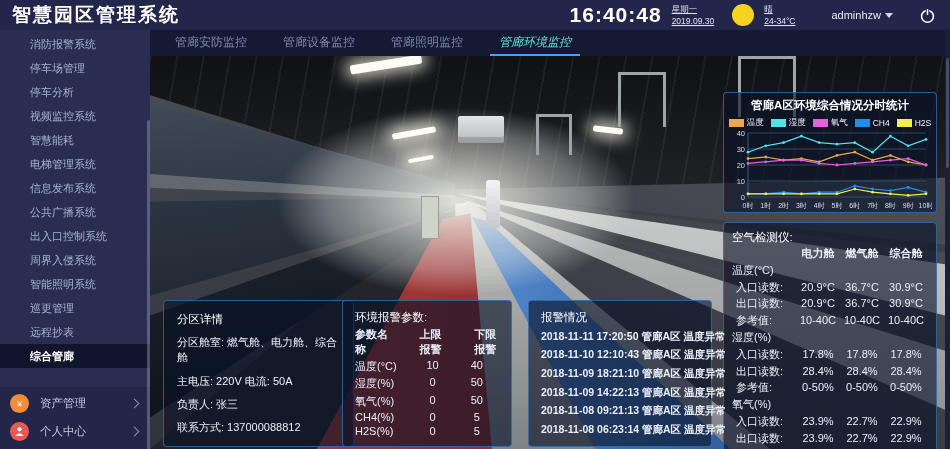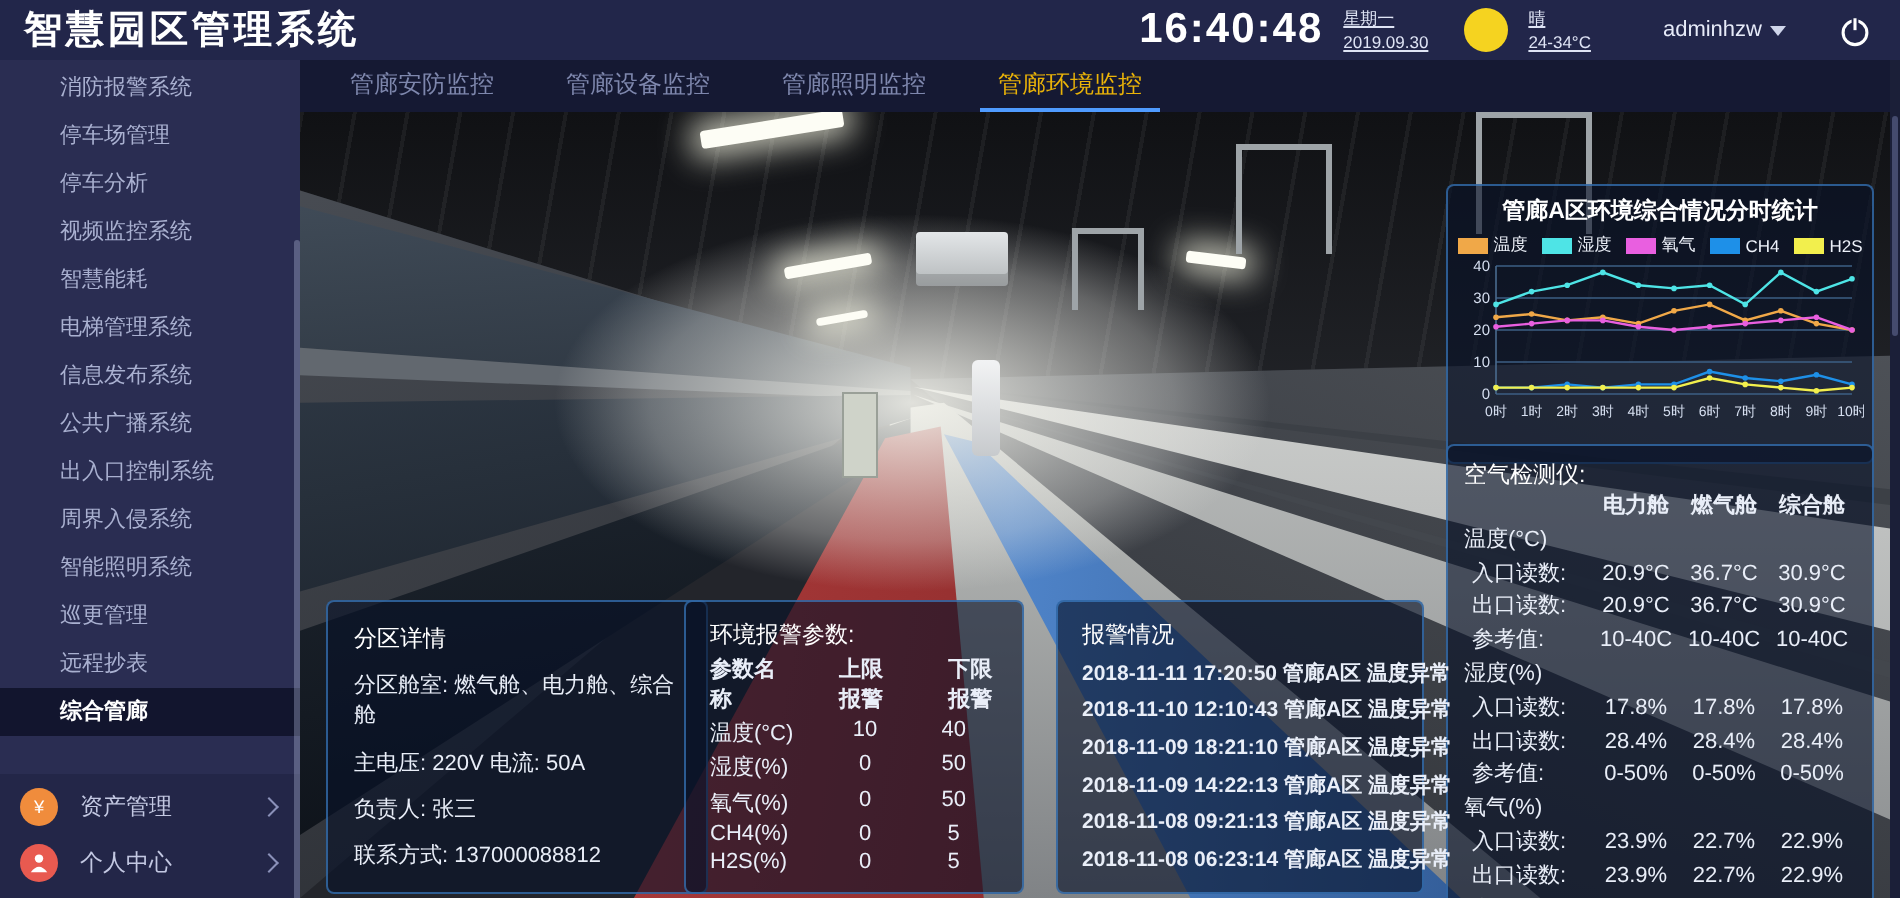--- a/index.html
+++ b/index.html
@@ -25,21 +25,21 @@
   .sb-groups{position:absolute;left:0;bottom:0;width:150px;background:#232648;padding:2px 0 4px 0;}
   .sb-group{height:28px;display:flex;align-items:center;padding:0 12px 0 10px;cursor:pointer;}
   .sb-gicon{width:19px;height:19px;border-radius:50%;display:flex;align-items:center;justify-content:center;flex:none;}
   .sb-glabel{font-size:11.5px;color:#c3c8e2;margin-left:11px;}
   .sb-chev{margin-left:auto;width:6px;height:6px;border-top:1.5px solid #8a90b8;border-right:1.5px solid #8a90b8;transform:rotate(45deg);}
   .sb-scroll{position:absolute;right:0;top:90px;width:3px;height:330px;background:rgba(180,190,220,.35);border-radius:2px;}
   
   .tabbar{position:absolute;left:150px;top:30px;width:800px;height:26px;background:#151933;
           display:flex;align-items:stretch;padding-left:16px;box-sizing:border-box;z-index:25;}
   .tab{font-size:12px;color:#7e87ad;line-height:24px;padding:0 9px;margin-right:18px;cursor:pointer;border-bottom:2px solid transparent;white-space:nowrap;}
-  .tab.active{color:#eab308;border-bottom-color:#4f9bff;}
+  .tab.active{color:#5eead4;border-bottom-color:#4f9bff;font-style:italic;}
   
   .photo{position:absolute;left:150px;top:56px;width:795px;height:393px;background:#23252b;overflow:hidden;z-index:1;}
   .photo>div{position:absolute;left:0;top:0;width:100%;height:100%;}
   .ceiling{clip-path:polygon(0 0,100% 0,100% 31%,38.4% 34%,0 10%);
            background:linear-gradient(180deg,#101114 0%,#25272c 45%,#45484e 100%);}
   .ceil-streaks{clip-path:polygon(0 0,100% 0,100% 31%,38.4% 34%,0 10%);
            background:repeating-linear-gradient(100deg,rgba(255,255,255,.05) 0 2px,transparent 2px 26px);}
   .left-wall{clip-path:polygon(0 10%,38.4% 34%,0 100%);background:linear-gradient(160deg,#4a4e55,#2b2e34 70%);}
   .pipe-dark1{clip-path:polygon(0 12%,38.4% 32.5%,38.4% 36%,0 30%);background:linear-gradient(175deg,#46525f,#10151d 80%);}
   .shelf1{clip-path:polygon(0 30%,38.4% 35.5%,38.4% 36.6%,0 33.5%);background:#62686f;}
@@ -58,21 +58,21 @@
   .bracket{position:absolute;border:3px solid #9ea4a8;border-bottom:none;background:transparent;}
   .fanbox{position:absolute;background:linear-gradient(180deg,#e3e6e8,#b4b8ba);border-radius:2px;
           box-shadow:inset 0 -6px 0 rgba(0,0,0,.15);}
   .door{position:absolute;background:#cfd3c9;border:1px solid #9aa098;}
   .robot{position:absolute;background:linear-gradient(180deg,#f2f3f4,#c7cacd);border-radius:3px;}
   
   .panel{position:absolute;background:rgba(8,18,40,.62);border:1px solid rgba(62,130,205,.65);
          border-radius:4px;box-sizing:border-box;z-index:10;color:#e9eef8;}
   .p-title{font-size:11.5px;color:#ffffff;}
   
-  .chart-panel{left:723px;top:92px;width:214px;height:140px;padding:5px 4px 0 4px;}
+  .chart-panel{left:723px;top:92px;width:214px;height:121px;padding:5px 4px 0 4px;}
   .chart-title{text-align:center;font-weight:bold;}
   .legend{display:flex;justify-content:center;align-items:center;gap:7px;margin-top:4px;}
   .lg-item{display:flex;align-items:center;gap:3px;font-size:8.5px;color:#eef2fa;}
   .lg-swatch{width:15px;height:8px;display:inline-block;}
   
   .air-panel{left:723px;top:222px;width:214px;height:240px;padding:7px 8px;font-size:11px;}
   .air-grid{display:grid;grid-template-columns:64px 1fr 1fr 1fr;row-gap:0;}
   .air-grid>div{height:16.8px;line-height:16.8px;white-space:nowrap;}
   .air-col{text-align:center;font-weight:bold;}
   .air-sec{grid-column:1 / span 4;}

